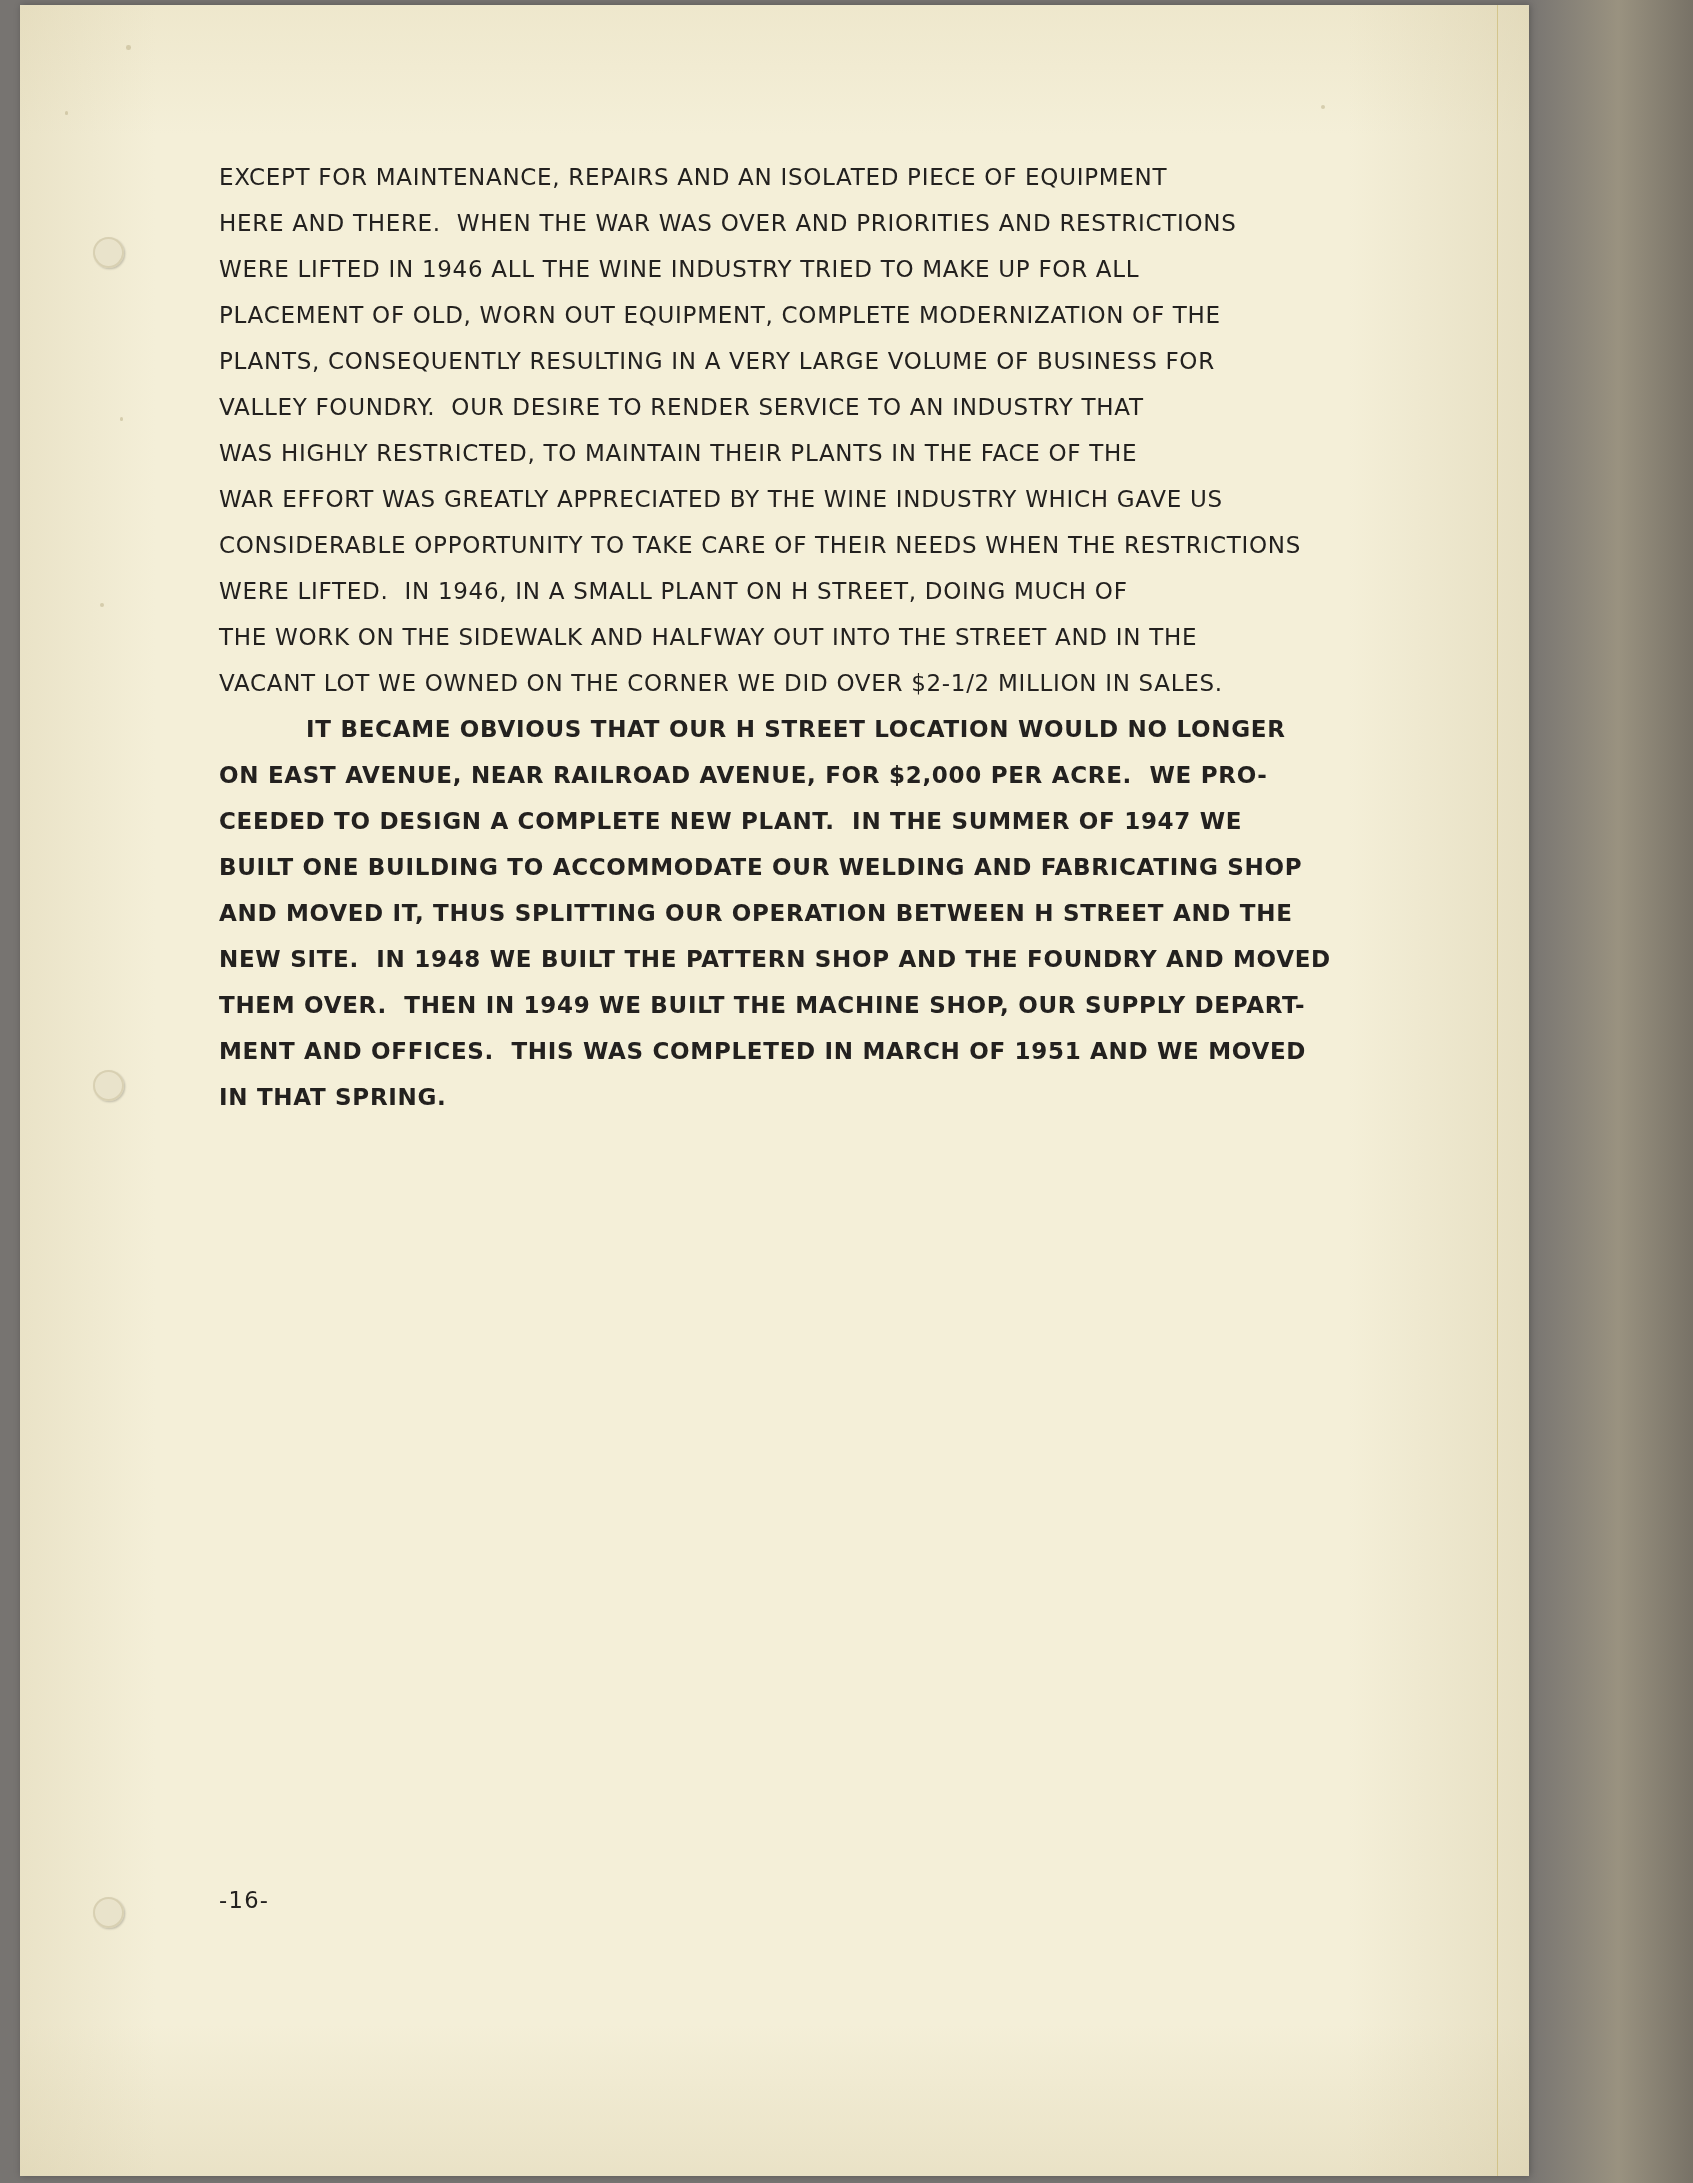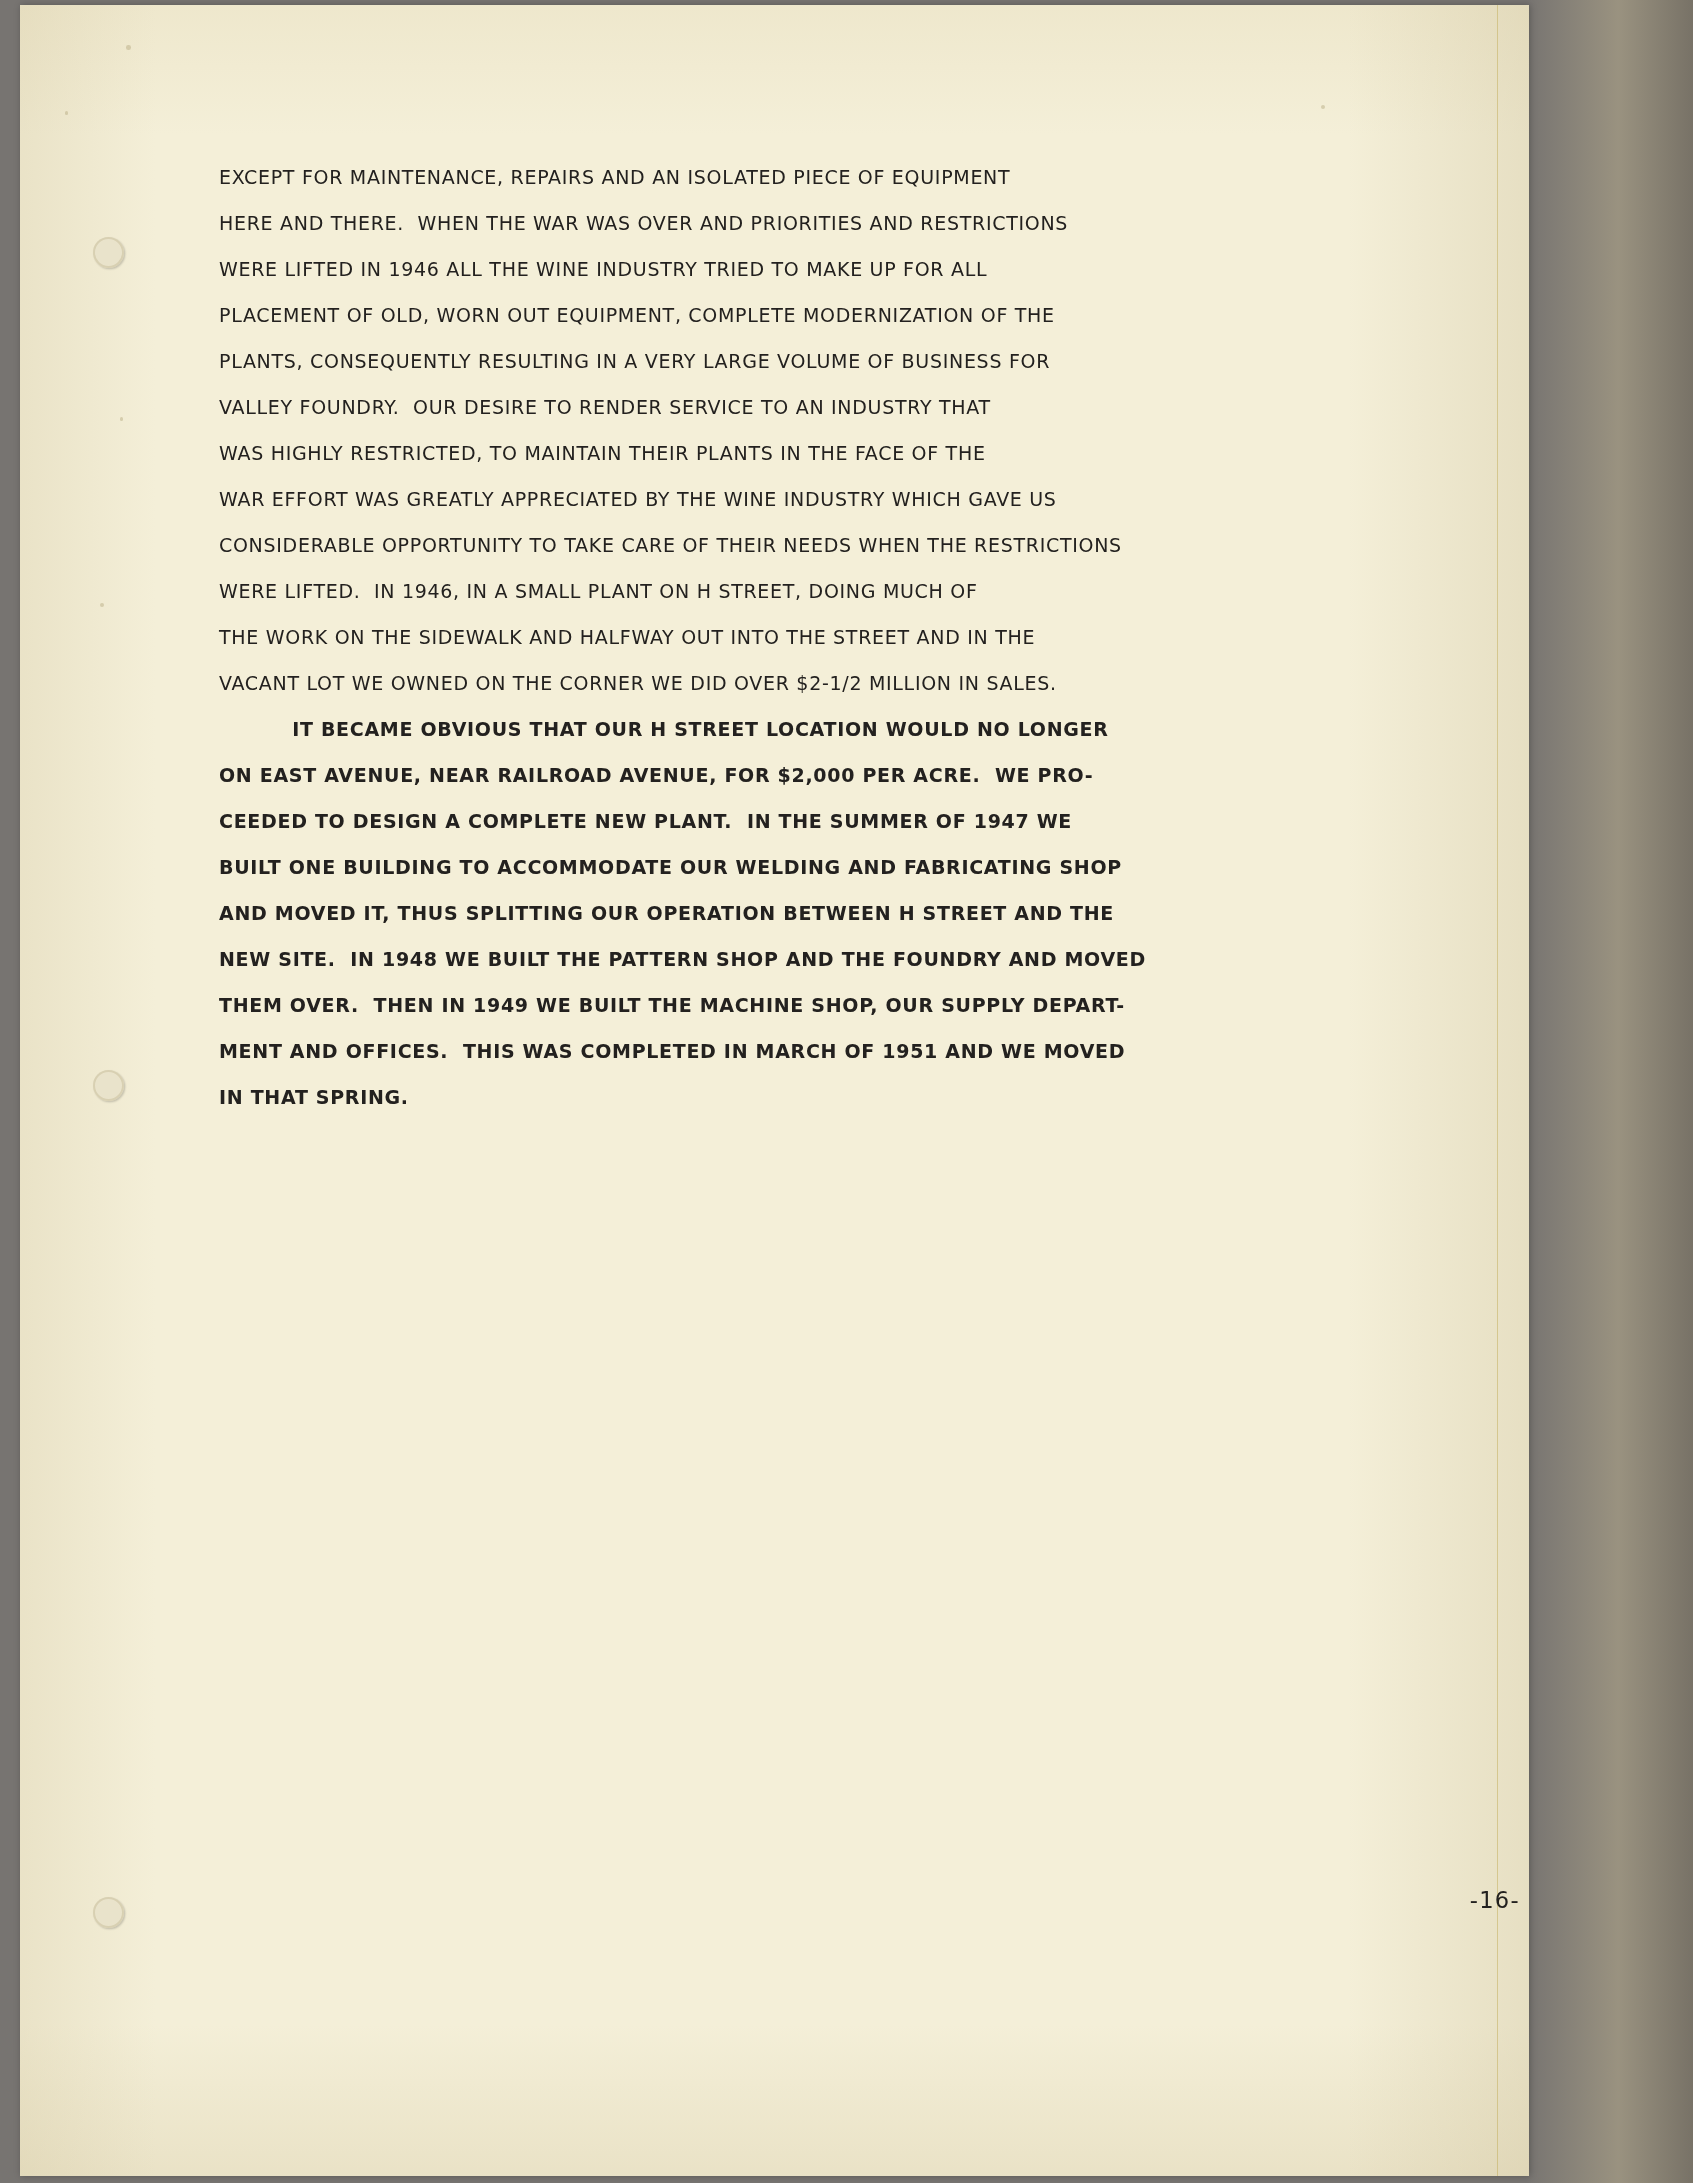--- a/index.html
+++ b/index.html
@@ -93,35 +93,35 @@
     width: 1301px;
   }
 
   .para {
     margin: 0 0 0 0;
   }
   .para + .para { margin-top: 0; font-weight: bold; }
 
   .line {
     font-family: "DejaVu Sans", sans-serif;
-    font-size: 19px;
+    font-size: 23px;
     line-height: 46px;
     letter-spacing: 0.7px;
     color: #23211f;
     white-space: pre;
     text-transform: uppercase;
     font-variant: small-caps;
   }
 
   .page-number {
     position: absolute;
     left: 0;
     top: 1733px;
     width: 1301px;
-    text-align: right;
+    text-align: left;
     font-family: "DejaVu Sans", sans-serif;
     font-size: 22.6px;
     color: #23211f;
     letter-spacing: 1.3px;
   }
 </style>
 </head>
 <body>
 
 <div class="scan">

